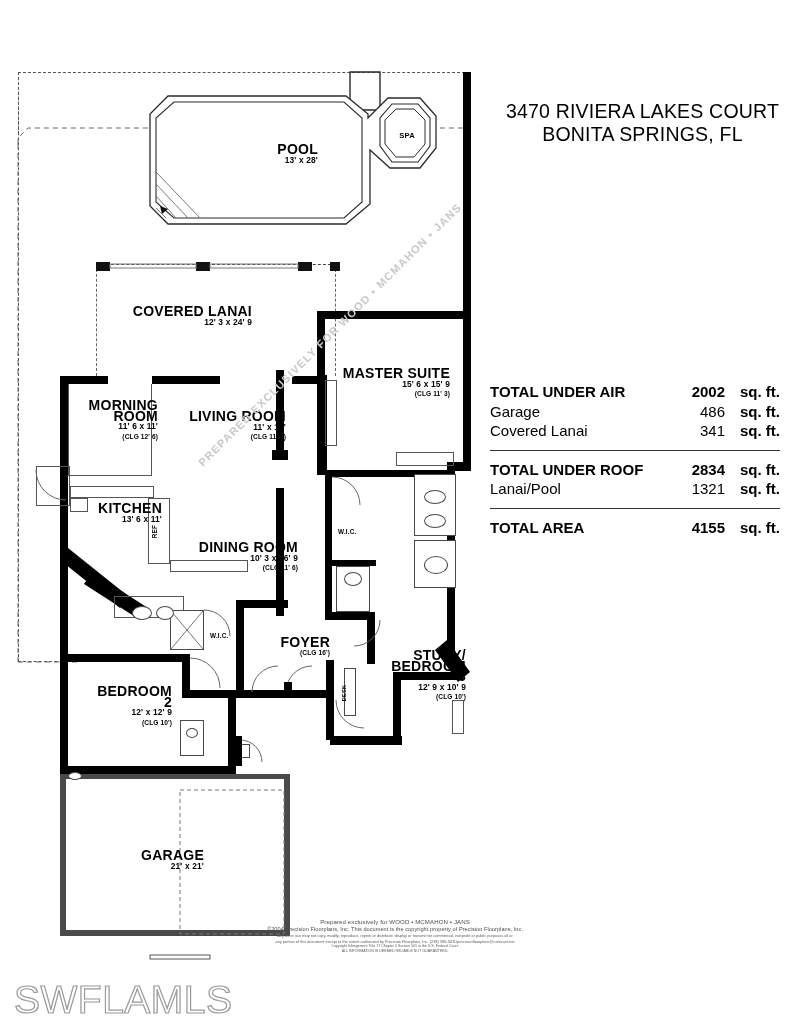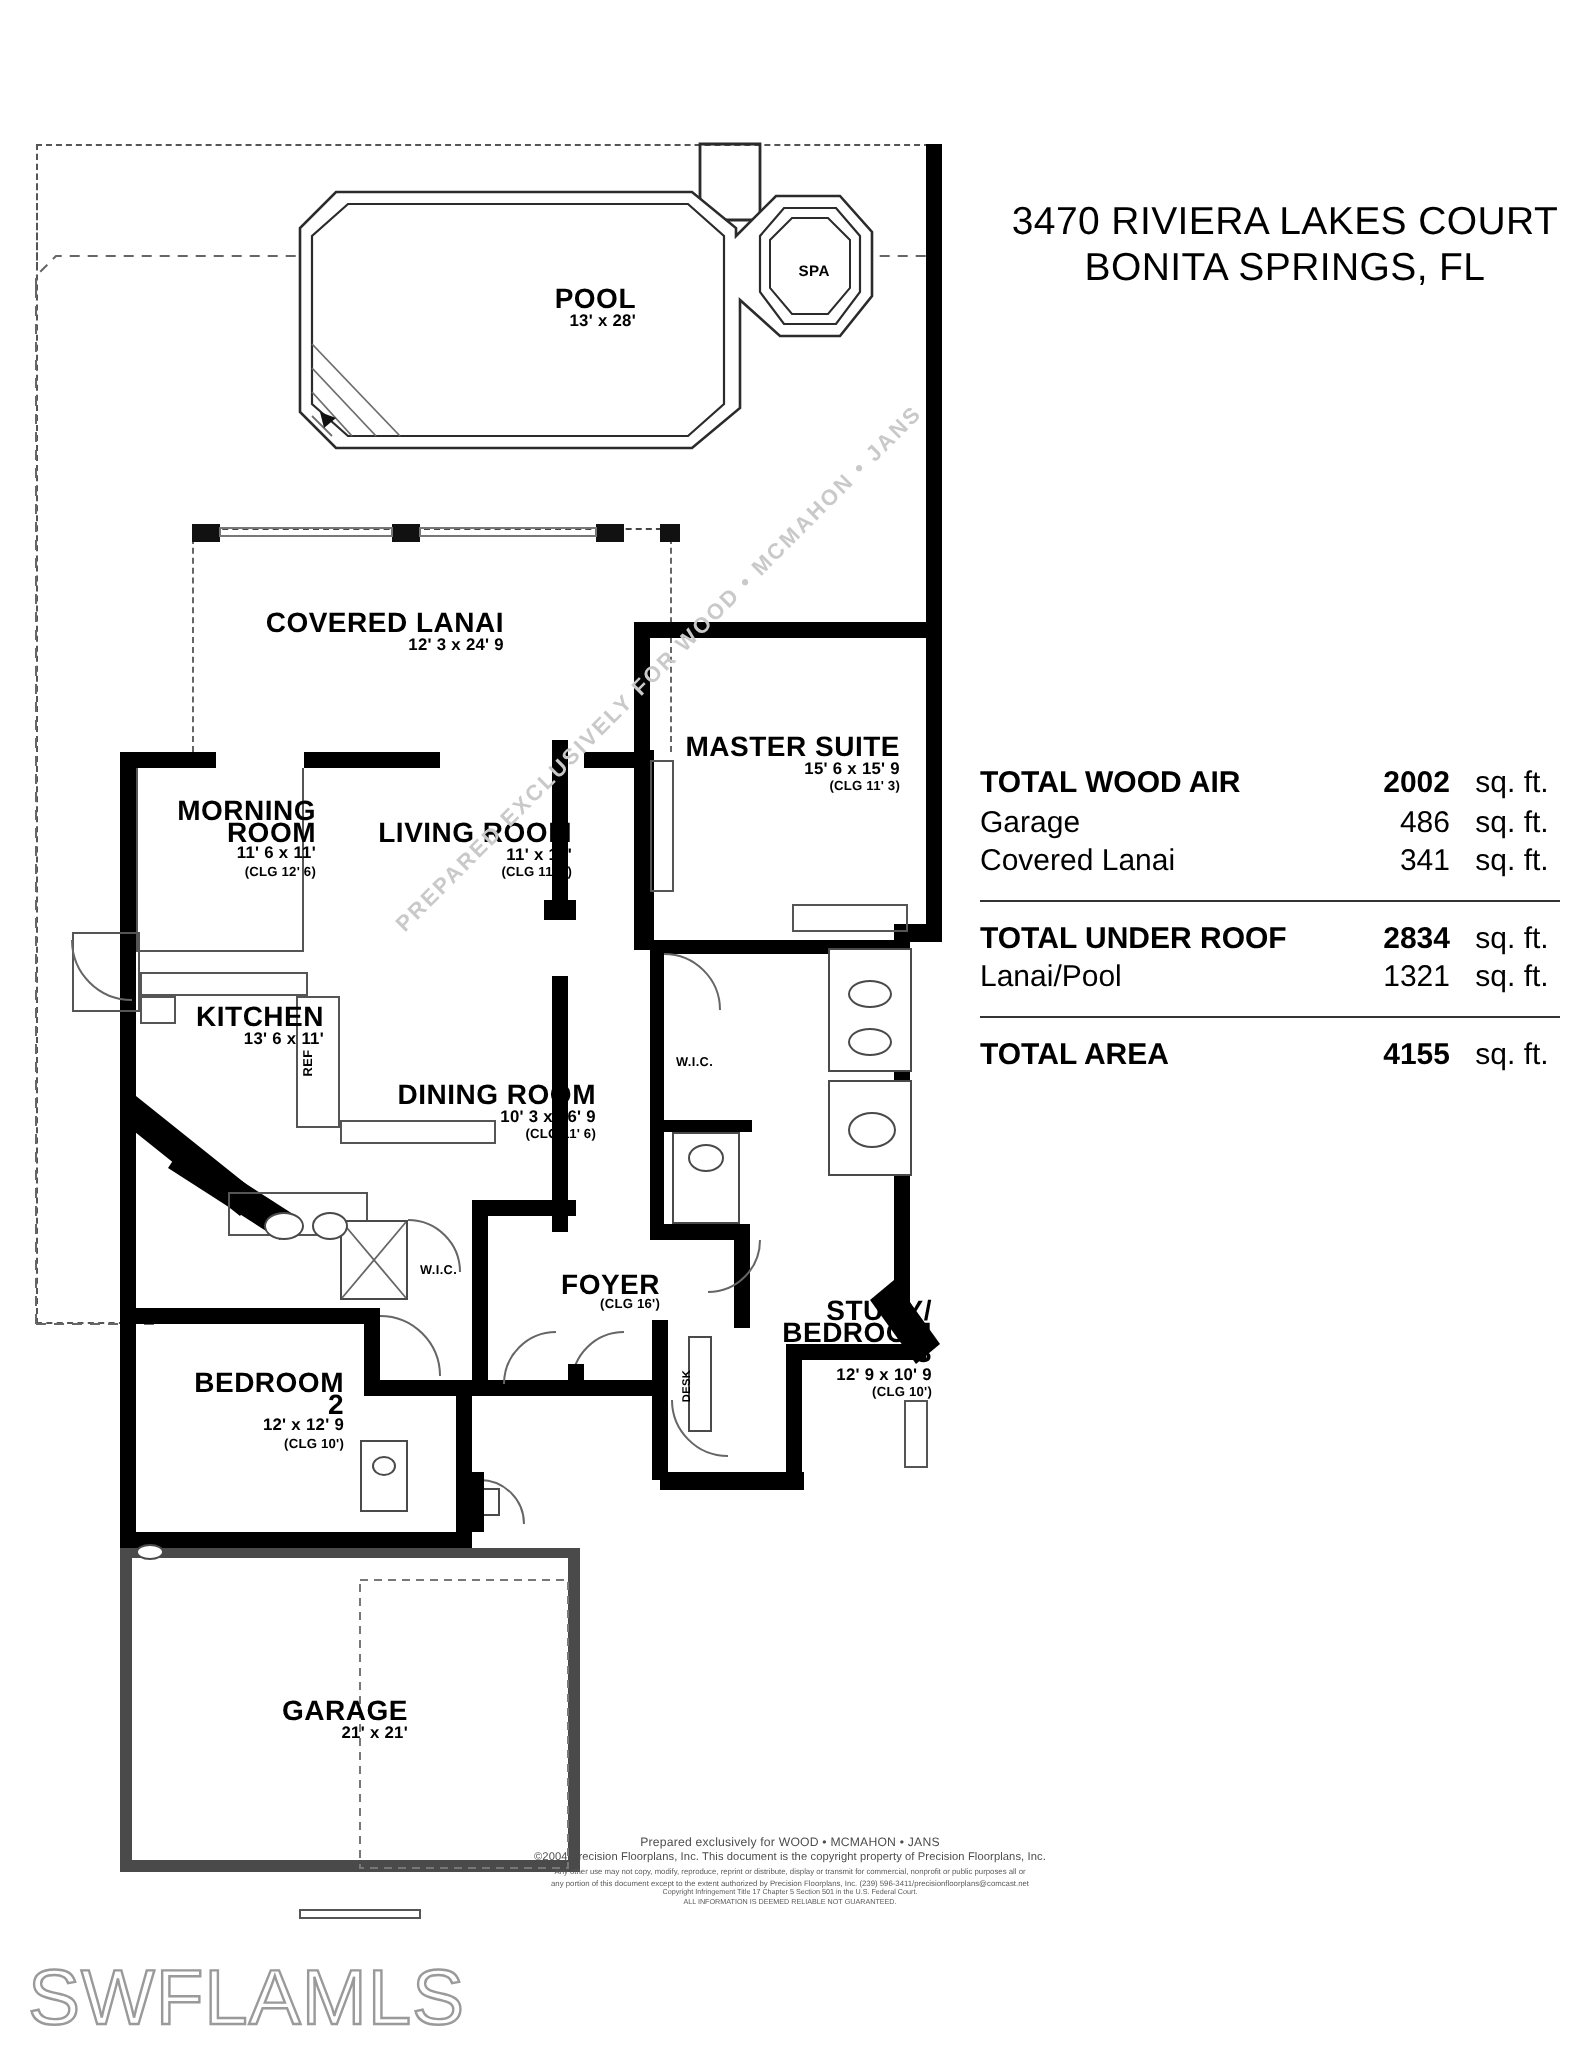--- a/index.html
+++ b/index.html
@@ -11,21 +11,21 @@
 
   
   .title-block{position:absolute;left:500px;top:100px;width:285px;text-align:center;}
   .title-line{font-size:19.5px;font-weight:400;letter-spacing:.2px;line-height:23px;white-space:nowrap;}
 
   .areas{position:absolute;left:490px;top:382px;width:290px;font-size:15px;}
   .area-group{padding:0;}
   .area-row{display:flex;align-items:baseline;line-height:19.5px;}
   .area-label{flex:0 0 auto;white-space:nowrap;}
   .area-val{margin-left:auto;text-align:right;width:52px;white-space:nowrap;}
-  .area-unit{width:48px;text-align:center;padding-left:7px;white-space:nowrap;}
+  .area-unit{width:48px;text-align:right;padding-left:7px;white-space:nowrap;font-weight:bold;}
   .bold{font-weight:700;}
   .rule{border-top:1.6px solid #333;margin:9px 0 9px 0;}
   .outl{position:absolute;border:1px solid #555;box-sizing:border-box;}
   .dash{position:absolute;border:1px dashed #555;box-sizing:border-box;}
 
   
   .lbl{position:absolute;text-align:right;line-height:10.5px;white-space:nowrap;}
   .lbl .n{font-size:14px;font-weight:700;letter-spacing:.25px;}
   .lbl .d{font-size:8.4px;font-weight:700;letter-spacing:.15px;}
   .lbl .c{font-size:6.6px;font-weight:700;letter-spacing:.1px;}
@@ -62,21 +62,21 @@
 
   <div class="title-block">
     <div class="title-line">3470 RIVIERA LAKES COURT</div>
     <div class="title-line">BONITA SPRINGS, FL</div>
   </div>
 
   <div class="areas">
 
     <div class="area-group">
       <div class="area-row">
-        <span class="area-label bold">TOTAL WOOD AIR</span>
+        <span class="area-label bold">TOTAL UNDER AIR</span>
         <span class="area-val bold">2002</span>
         <span class="area-unit">sq. ft.</span>
       </div>
       <div class="area-row">
         <span class="area-label">Garage</span>
         <span class="area-val">486</span>
         <span class="area-unit">sq. ft.</span>
       </div>
       <div class="area-row">
         <span class="area-label">Covered Lanai</span>

